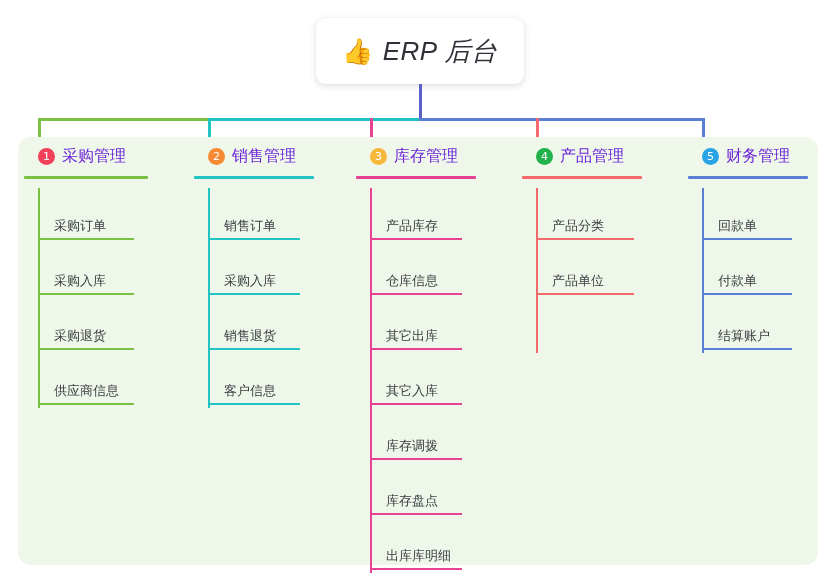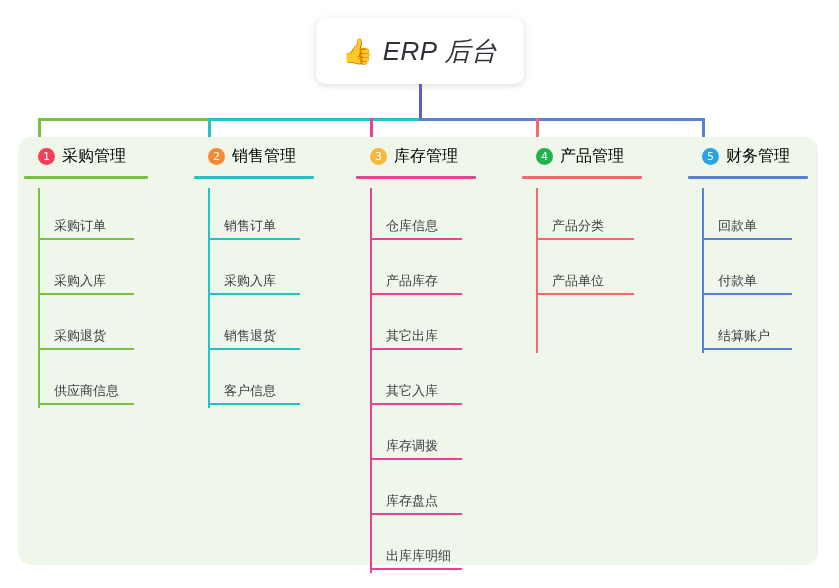--- a/index.html
+++ b/index.html
@@ -46,21 +46,21 @@
   .col-head {
     display: flex; align-items: center; gap: 7px;
     height: 26px; padding-left: 14px;
   }
   .badge {
     width: 17px; height: 17px; border-radius: 50%;
     color: #ffffff; font-size: 11px; line-height: 17px;
     text-align: center; flex: 0 0 auto;
     font-family: "DejaVu Sans", sans-serif;
   }
-  .col-title { font-size: 16px; color: #000000; white-space: nowrap; }
+  .col-title { font-size: 16px; color: #6d28d9; white-space: nowrap; }
   .head-rule { height: 3px; border-radius: 1px; margin-top: 7px; }
 
   .items { position: relative; margin-top: 9px; }
   .spine {
     position: absolute; left: 14px; top: 0; width: 2px;
   }
   .item {
     position: relative;
     height: 55px;
     padding-left: 14px;
@@ -156,25 +156,25 @@
       </div>
       <div class="column" style="left: 356px; width: 130px;">
         <div class="col-head">
           <span class="badge" style="background: rgb(246, 185, 59);">3</span>
           <span class="col-title">库存管理</span>
         </div>
         <div class="head-rule" style="background: rgb(232, 67, 147); width: 120px;"></div>
         <div class="items">
           <div class="spine" style="background: rgb(232, 67, 147); height: 385px;"></div>
           <div class="item">
+            <span class="item-label">产品库存</span>
+            <div class="item-rule" style="background: rgb(232, 67, 147); width: 92px;"></div>
+          </div>
+          <div class="item">
             <span class="item-label">仓库信息</span>
-            <div class="item-rule" style="background: rgb(232, 67, 147); width: 92px;"></div>
-          </div>
-          <div class="item">
-            <span class="item-label">产品库存</span>
             <div class="item-rule" style="background: rgb(232, 67, 147); width: 92px;"></div>
           </div>
           <div class="item">
             <span class="item-label">其它出库</span>
             <div class="item-rule" style="background: rgb(232, 67, 147); width: 92px;"></div>
           </div>
           <div class="item">
             <span class="item-label">其它入库</span>
             <div class="item-rule" style="background: rgb(232, 67, 147); width: 92px;"></div>
           </div>

